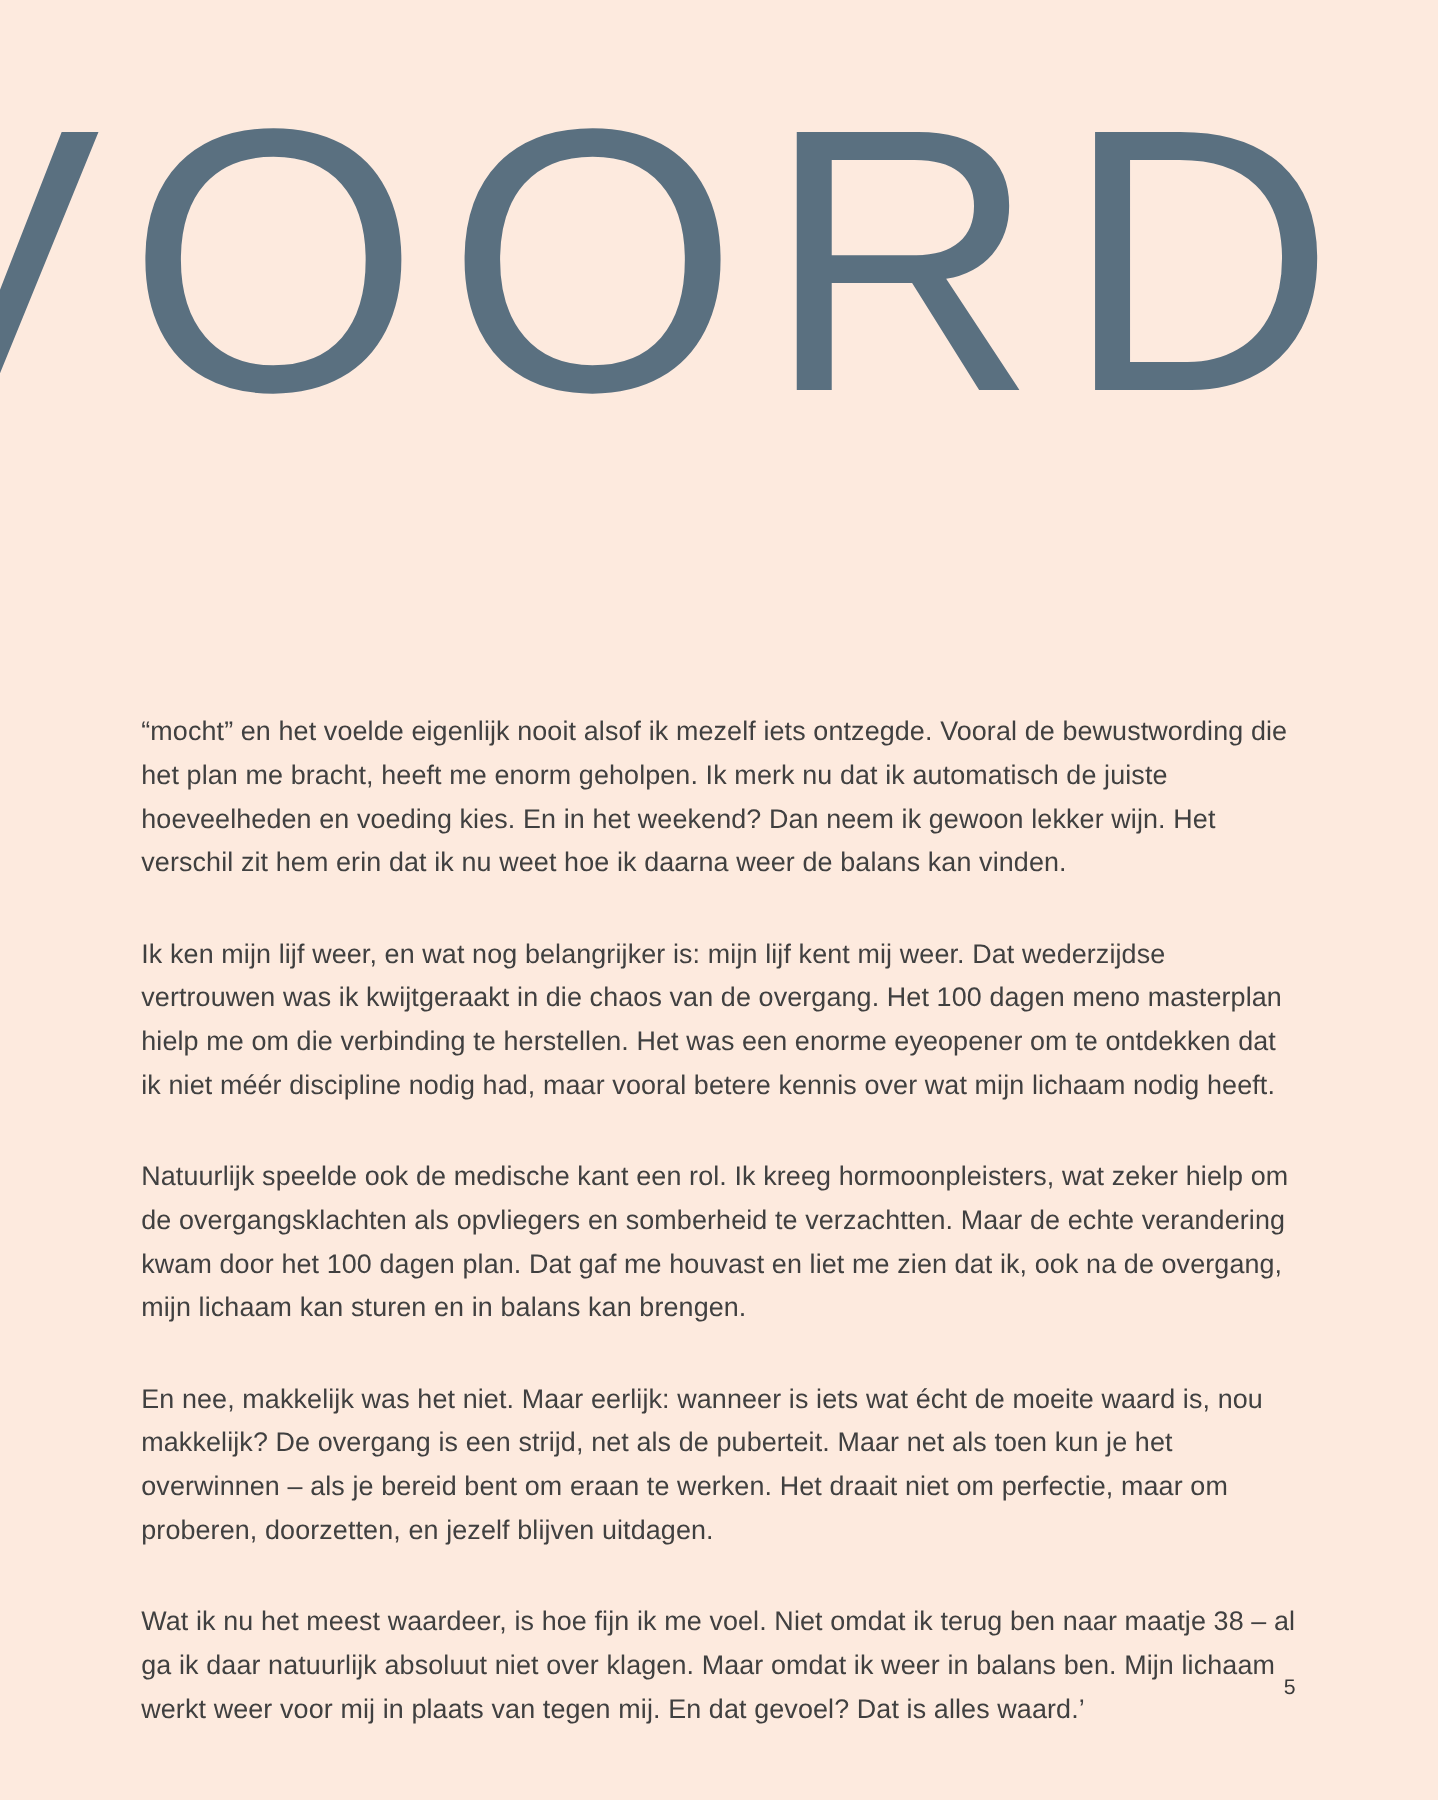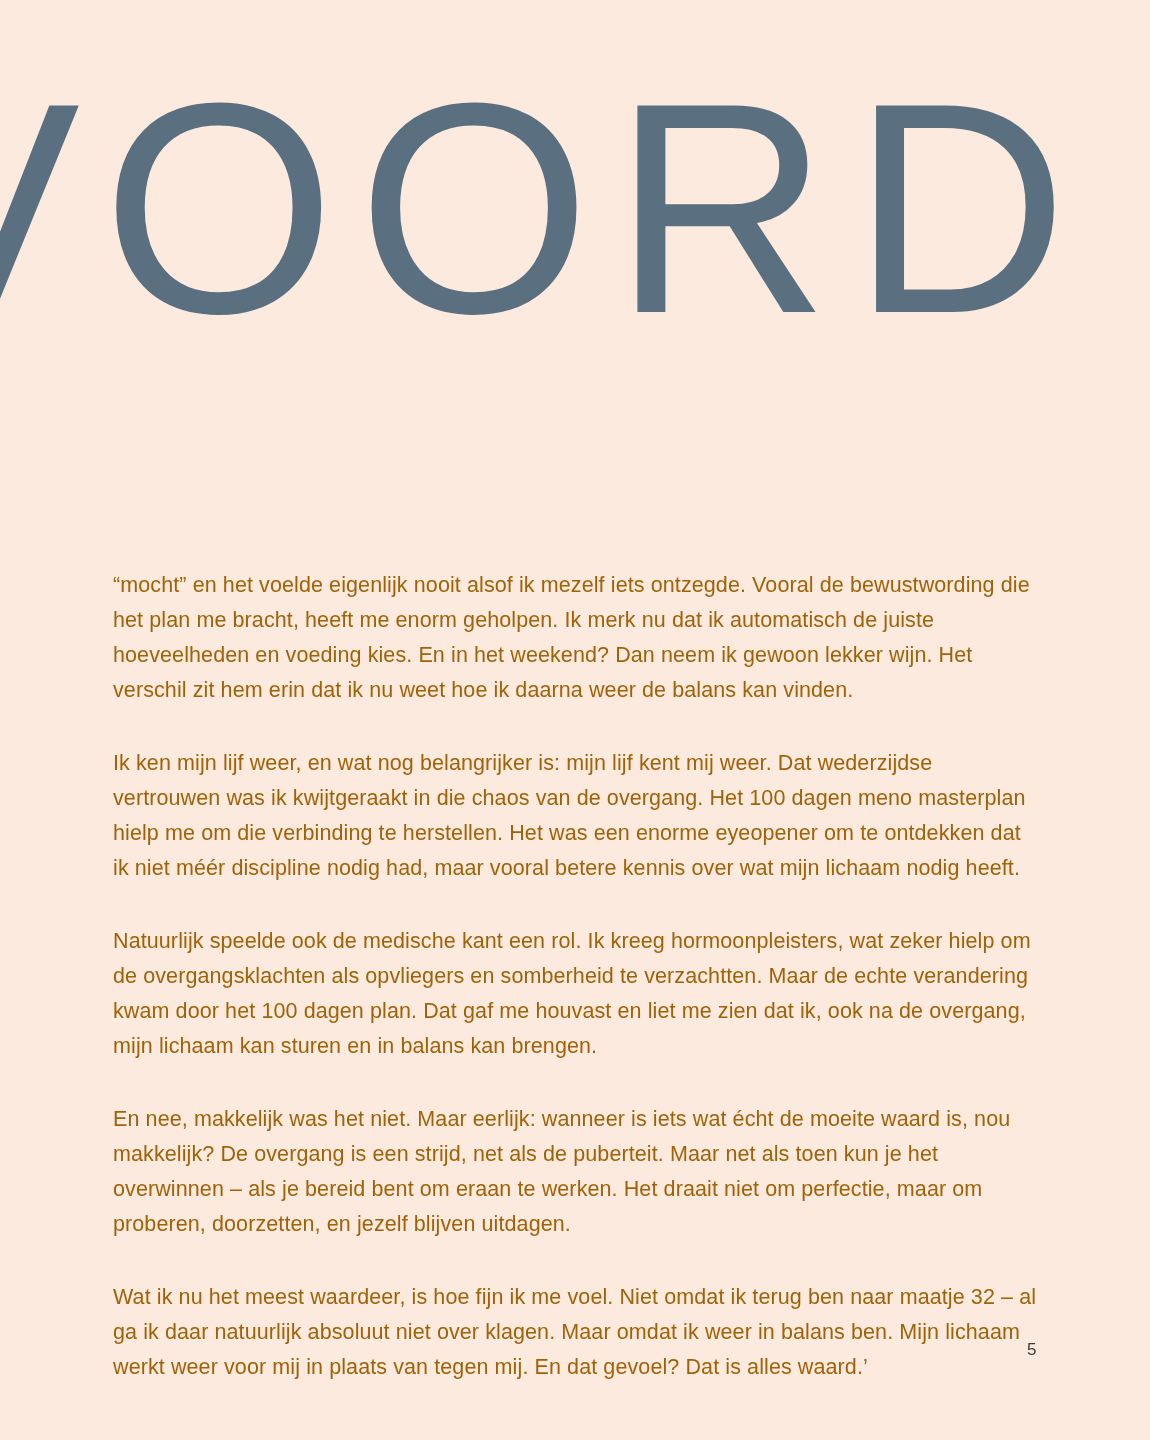--- a/index.html
+++ b/index.html
@@ -46,21 +46,21 @@
     width: 925px;
     color: #2a2a2a;
   }
 
   .body-copy p {
     margin: 0 0 38px 0;
     font-size: 21.5px;
     line-height: 35px;
     font-weight: 400;
     letter-spacing: 0.1px;
-    color: #a16207;
+    color: #404040;
   }
 
   .body-copy p:last-child {
     margin-bottom: 0;
   }
 
   
   .page-number {
     position: absolute;
     right: 113px;
@@ -75,18 +75,18 @@
 
 <div class="page">
 
   <div class="display-heading">VOORD</div>
 
   <div class="body-copy">
     <p>“mocht” en het voelde eigenlijk nooit alsof ik mezelf iets ontzegde. Vooral de bewustwording die het plan me bracht, heeft me enorm geholpen. Ik merk nu dat ik automatisch de juiste hoeveelheden en voeding kies. En in het weekend? Dan neem ik gewoon lekker wijn. Het verschil zit hem erin dat ik nu weet hoe ik daarna weer de balans kan vinden.</p>
     <p>Ik ken mijn lijf weer, en wat nog belangrijker is: mijn lijf kent mij weer. Dat wederzijdse vertrouwen was ik kwijtgeraakt in die chaos van de overgang. Het 100 dagen meno masterplan hielp me om die verbinding te herstellen. Het was een enorme eyeopener om te ontdekken dat ik niet méér discipline nodig had, maar vooral betere kennis over wat mijn lichaam nodig heeft.</p>
     <p>Natuurlijk speelde ook de medische kant een rol. Ik kreeg hormoonpleisters, wat zeker hielp om de overgangsklachten als opvliegers en somberheid te verzachtten. Maar de echte verandering kwam door het 100 dagen plan. Dat gaf me houvast en liet me zien dat ik, ook na de overgang, mijn lichaam kan sturen en in balans kan brengen.</p>
     <p>En nee, makkelijk was het niet. Maar eerlijk: wanneer is iets wat écht de moeite waard is, nou makkelijk? De overgang is een strijd, net als de puberteit. Maar net als toen kun je het overwinnen – als je bereid bent om eraan te werken. Het draait niet om perfectie, maar om proberen, doorzetten, en jezelf blijven uitdagen.</p>
-    <p>Wat ik nu het meest waardeer, is hoe fijn ik me voel. Niet omdat ik terug ben naar maatje 32 – al ga ik daar natuurlijk absoluut niet over klagen. Maar omdat ik weer in balans ben. Mijn lichaam werkt weer voor mij in plaats van tegen mij. En dat gevoel? Dat is alles waard.’</p>
+    <p>Wat ik nu het meest waardeer, is hoe fijn ik me voel. Niet omdat ik terug ben naar maatje 38 – al ga ik daar natuurlijk absoluut niet over klagen. Maar omdat ik weer in balans ben. Mijn lichaam werkt weer voor mij in plaats van tegen mij. En dat gevoel? Dat is alles waard.’</p>
   </div>
 
   <div class="page-number">5</div>
 
 </div>
 
 </body></html>

